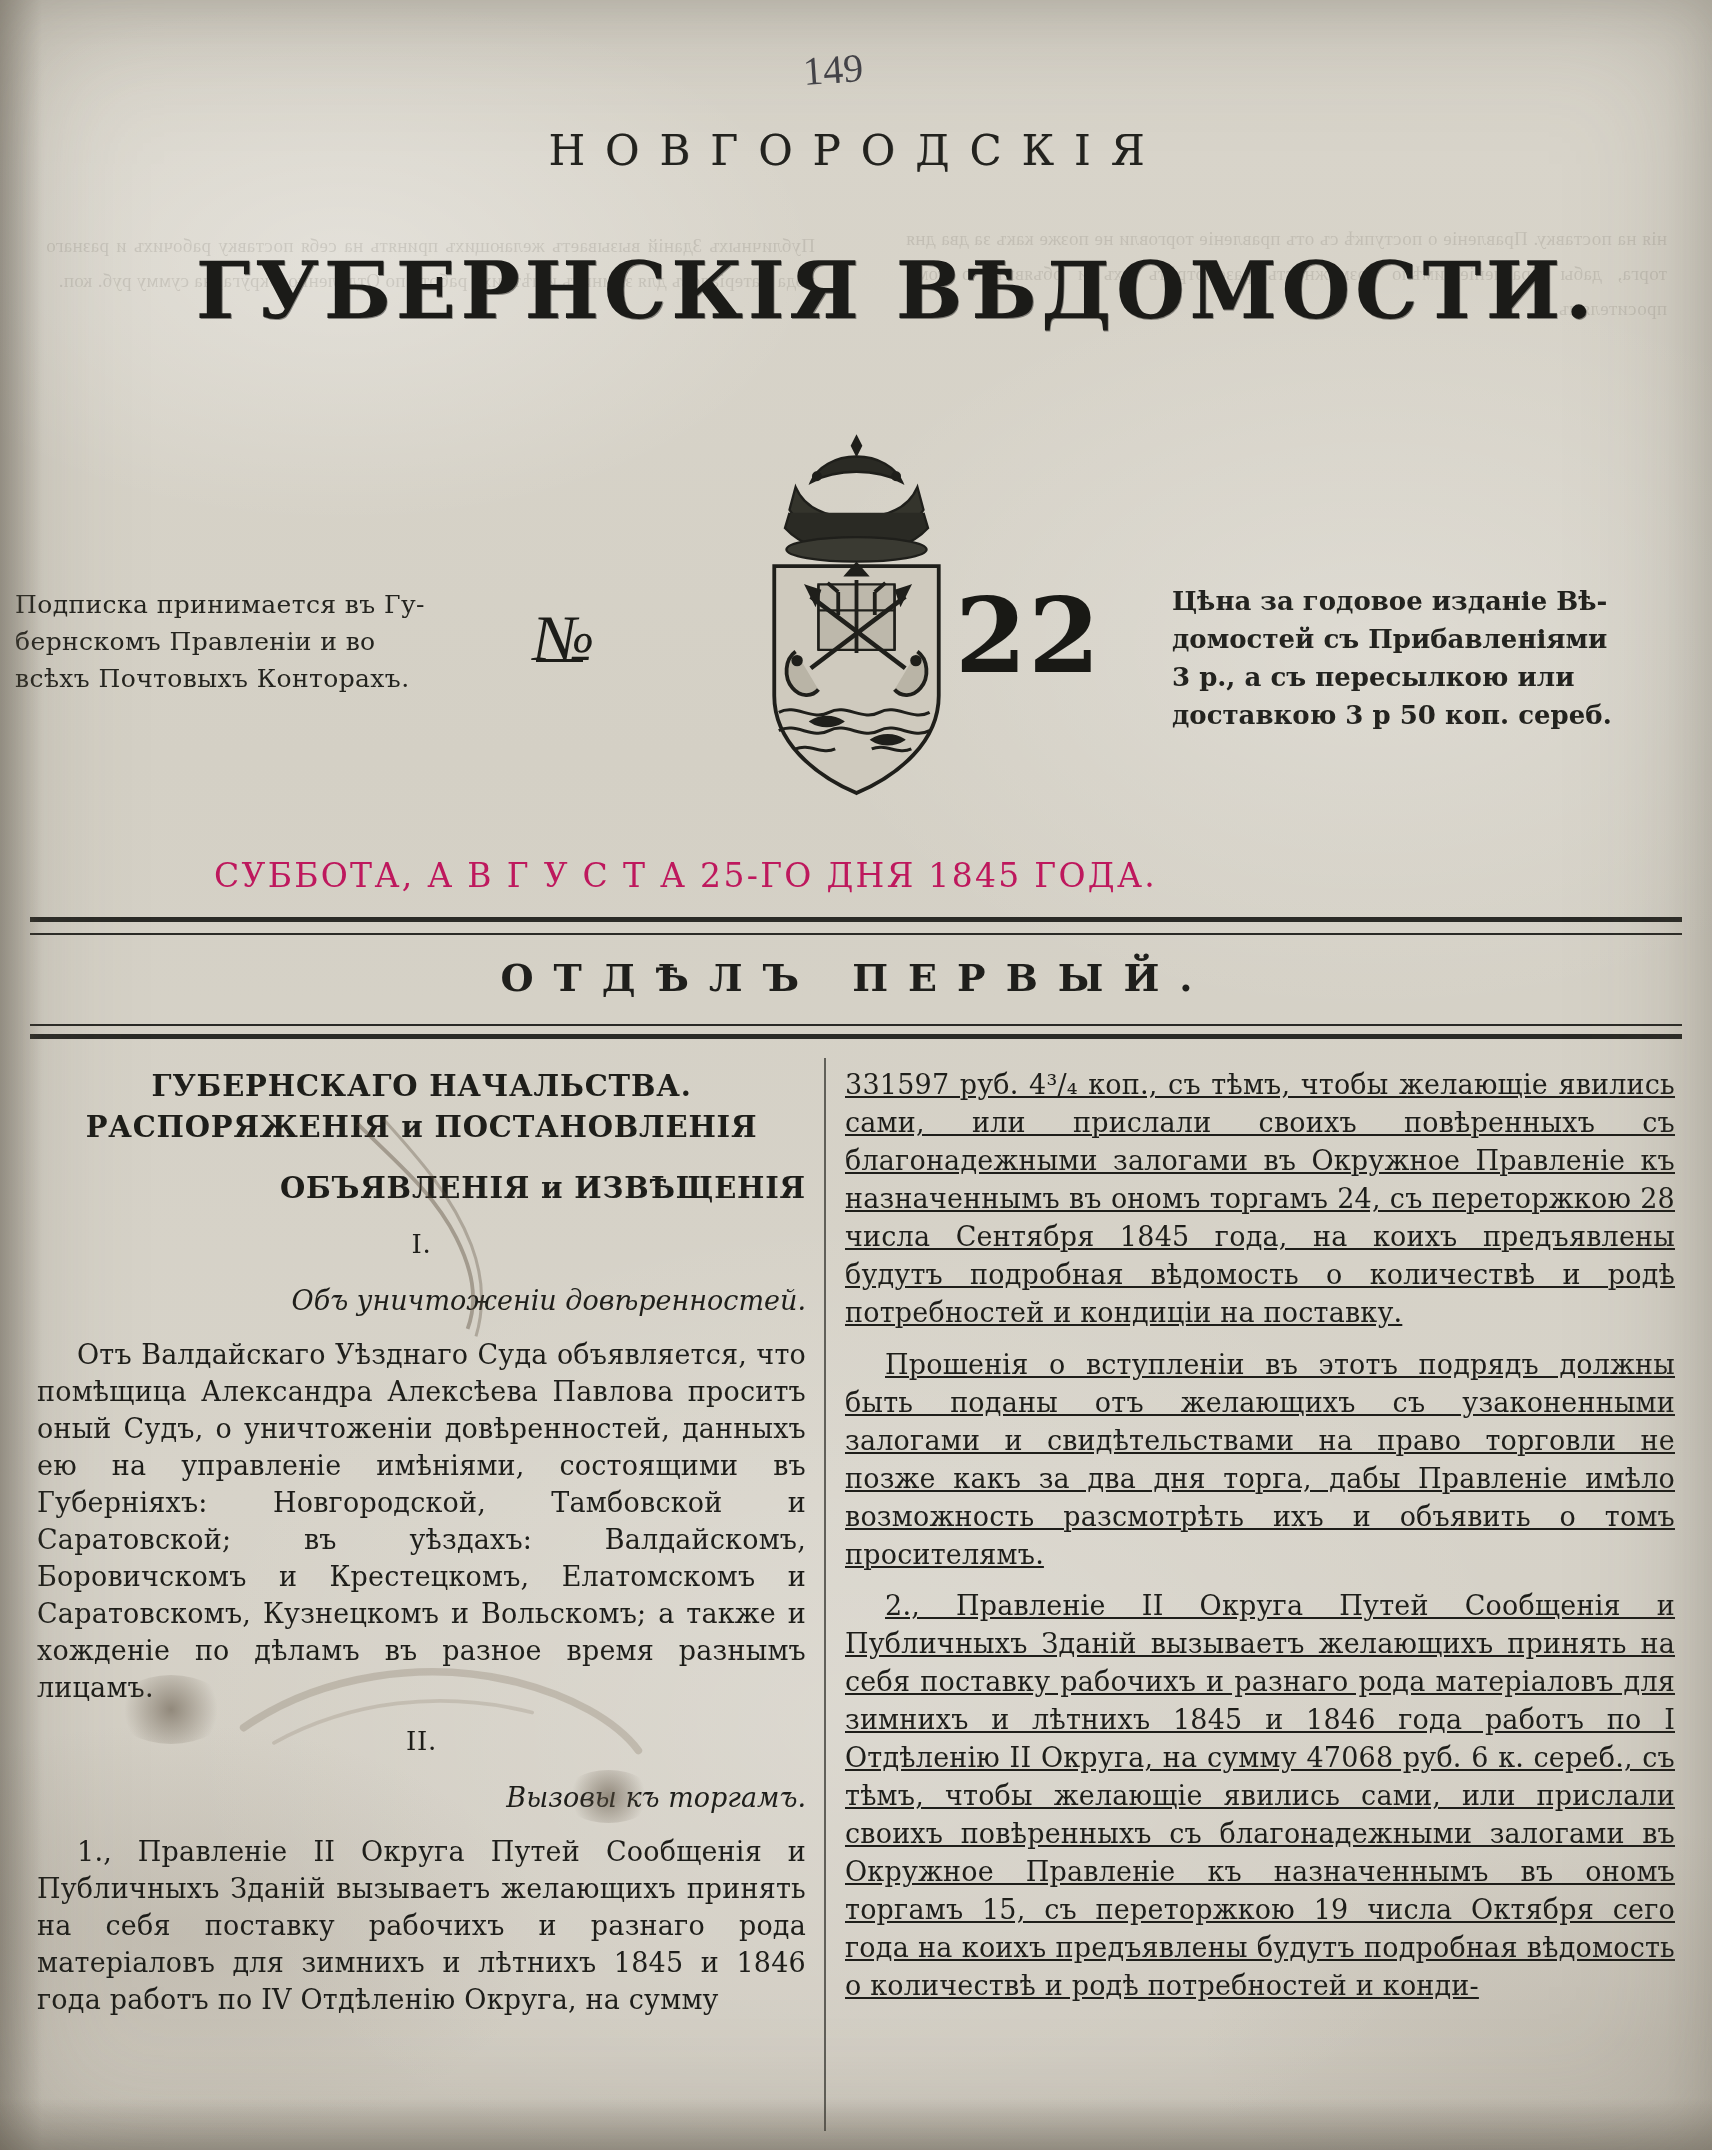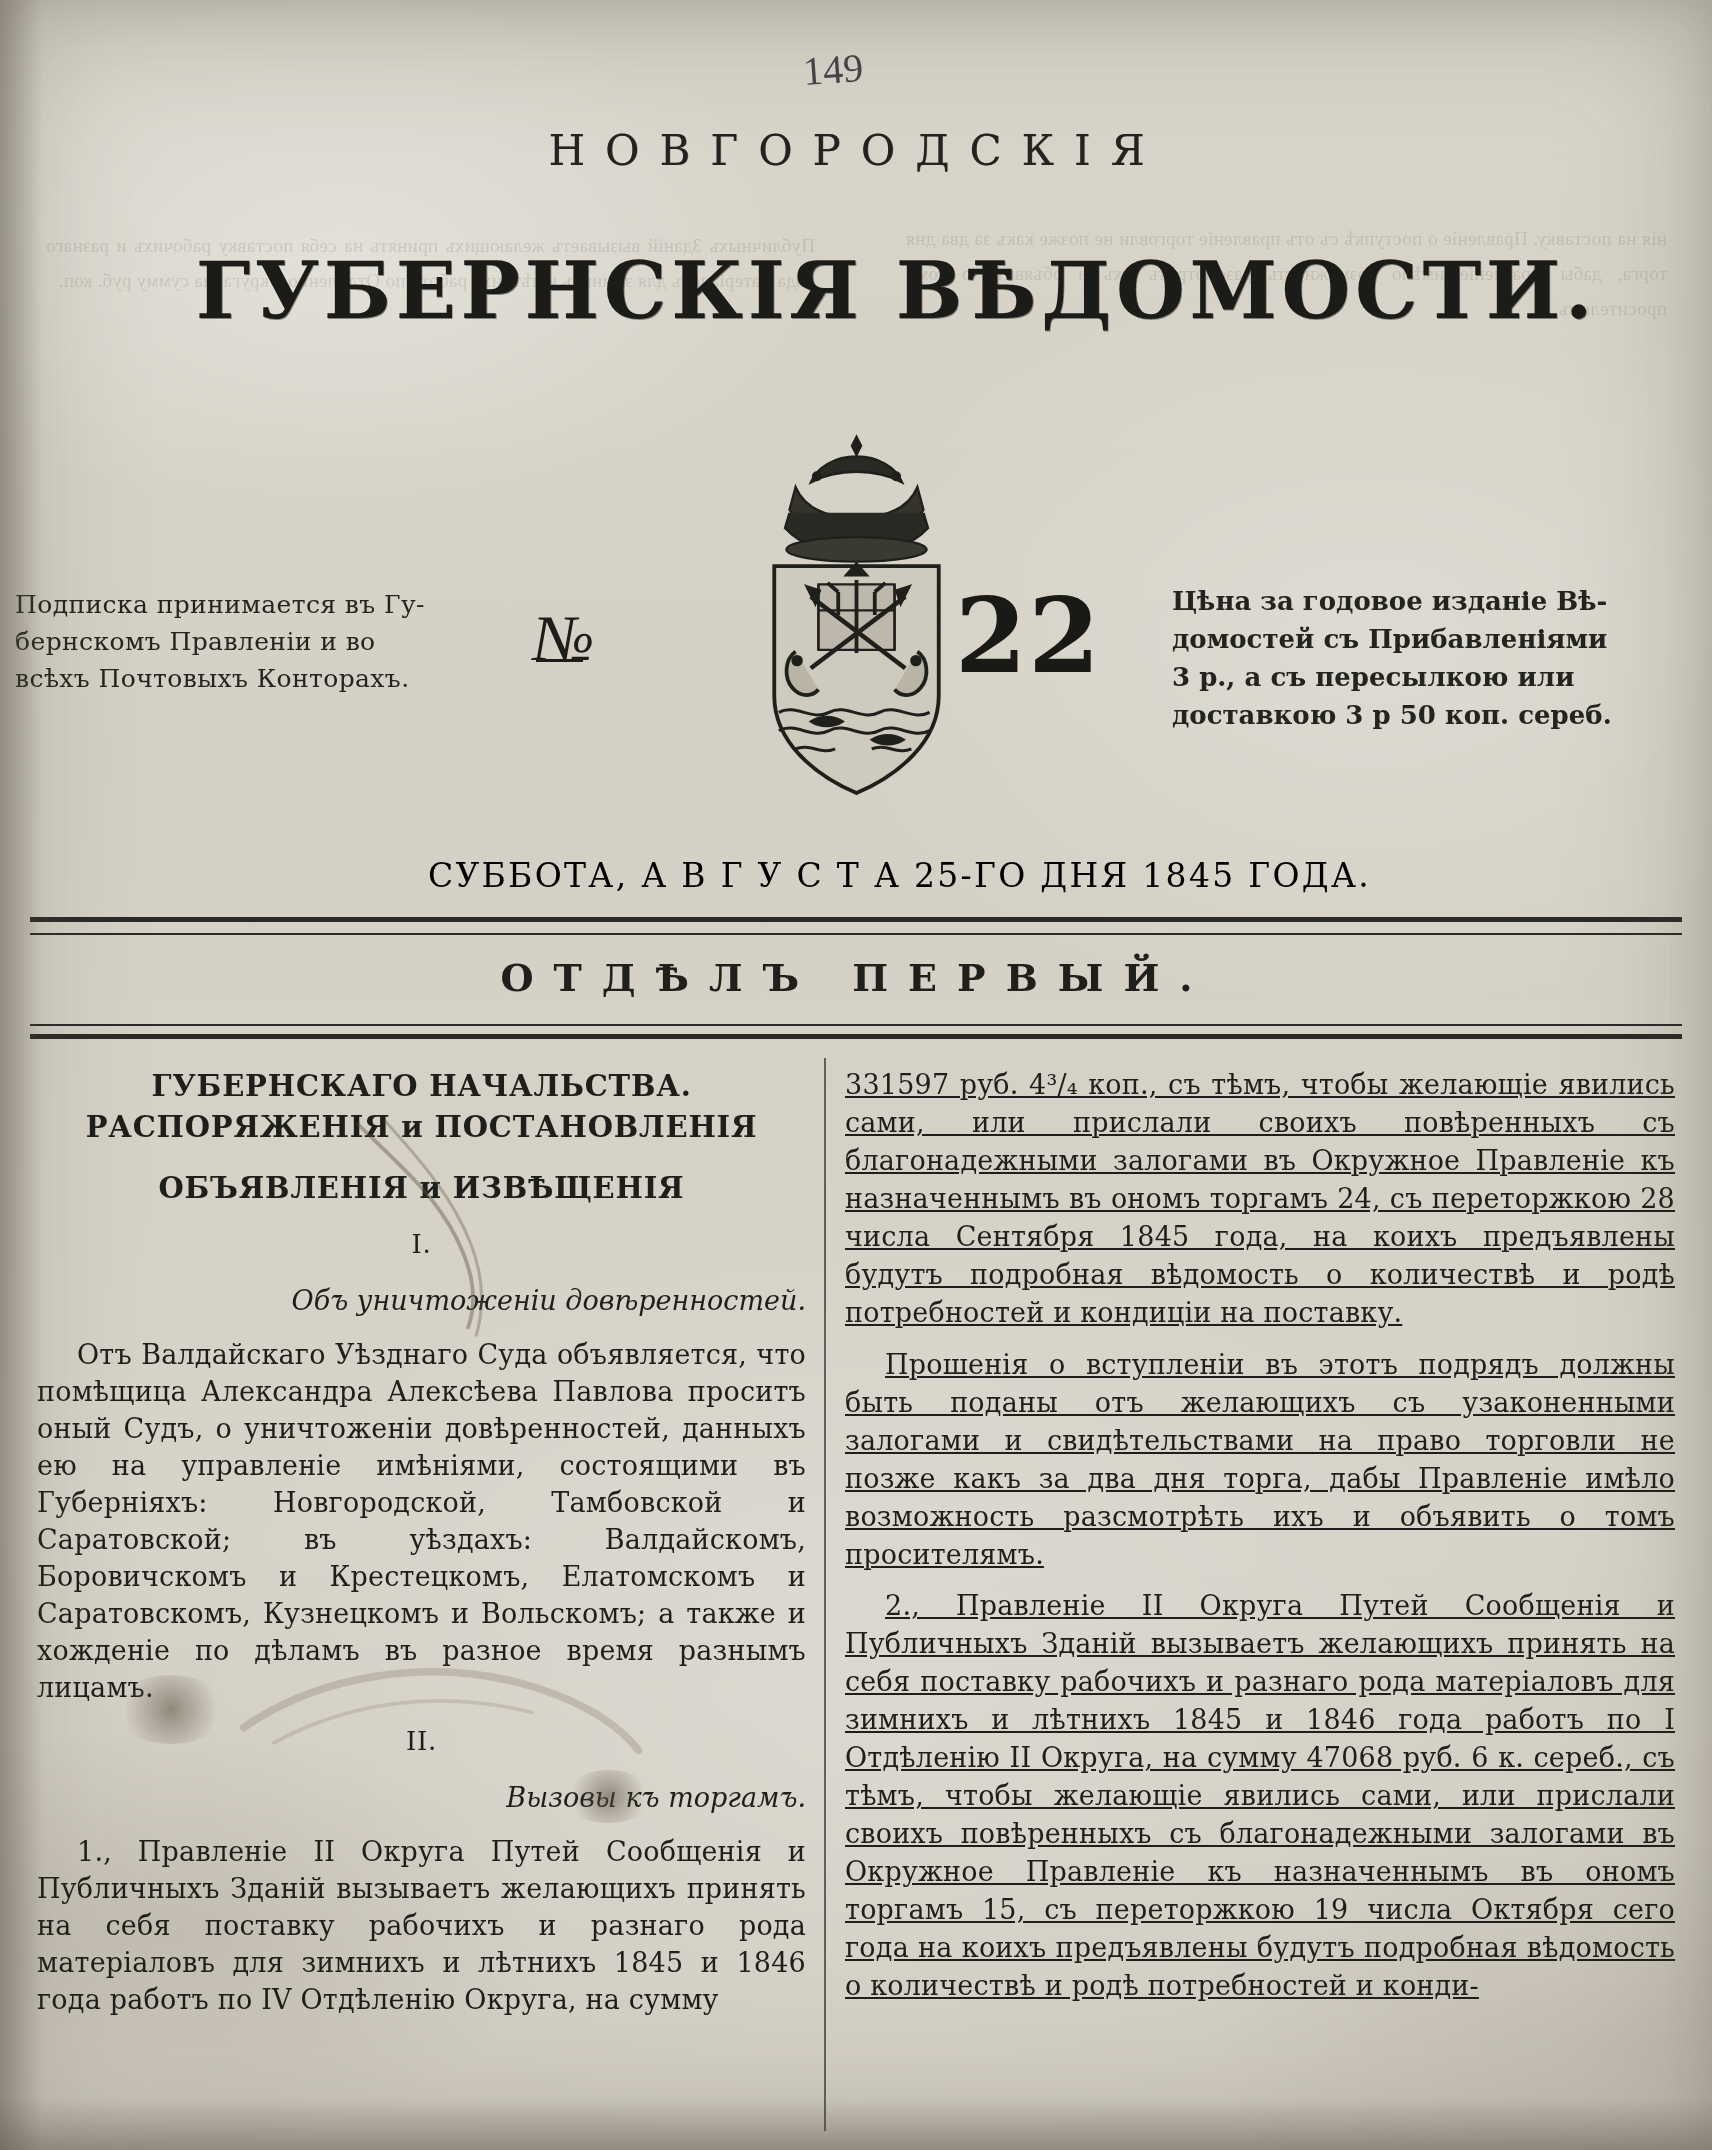--- a/index.html
+++ b/index.html
@@ -163,25 +163,25 @@
     width: 305px;
     height: 396px;
   }
   .arms svg { width: 100%; height: 100%; display: block; }
 
   .dateline {
     position: absolute;
     top: 856px;
     left: 0;
     width: 1371px;
-    text-align: right;
+    text-align: center;
     font-family: "DejaVu Serif", serif;
     font-size: 33px;
     letter-spacing: 2.3px;
-    color: #000000;
+    color: #be185d;
   }
 
   .rule {
     position: absolute;
     left: 30px;
     width: 1652px;
     background: #2a2a26;
   }
   .rule-thick { height: 4.6px; }
   .rule-thin { height: 2.3px; }
@@ -221,20 +221,21 @@
   .hdr {
     text-align: center;
     font-weight: bold;
     font-size: 29px;
     line-height: 41px;
     letter-spacing: 0.8px;
   }
   .hdr.sub {
     margin-top: 20px;
     font-size: 29px;
+    text-align: right;
   }
   .roman {
     text-align: center;
     font-size: 26px;
     margin-top: 20px;
     letter-spacing: 0.8px;
   }
   .ital-center {
     text-align: right;
     font-style: italic;

